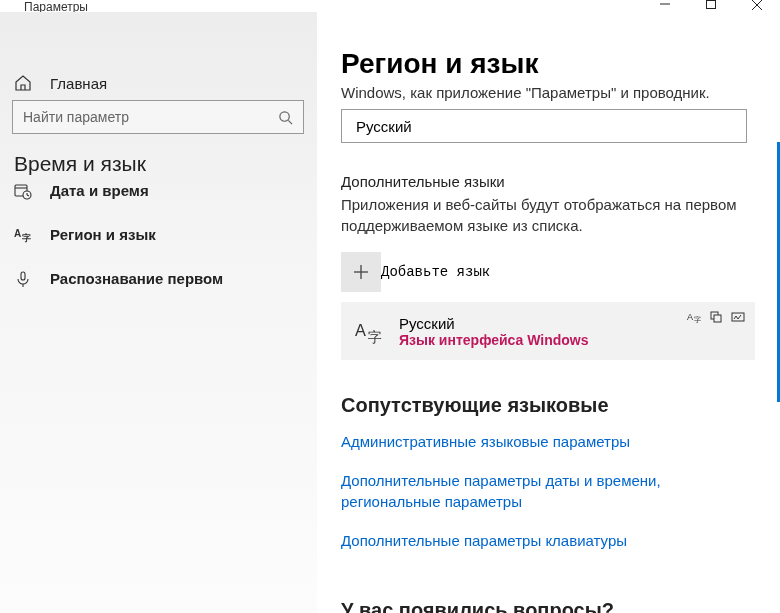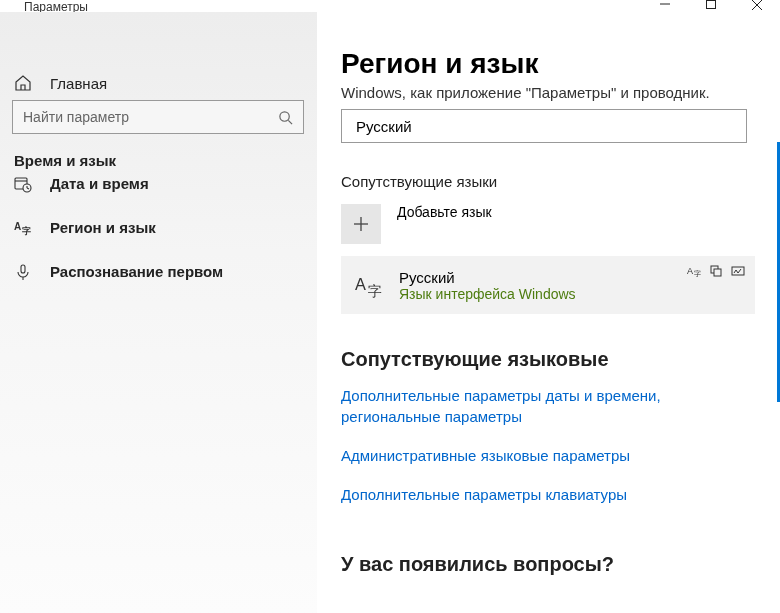--- a/index.html
+++ b/index.html
@@ -84,22 +84,22 @@
     border: none;
     background: transparent;
     outline: none;
     font-size: 14px;
     color: #666;
     flex: 1;
     font-family: inherit;
   }
   .search-box input::placeholder { color: #666; }
   .cat-header {
-    font-size: 15px;
-    font-weight: 700;
+    font-size: 21px;
+    font-weight: 400;
     padding: 18px 14px 6px 14px;
     color: #222;
   }
   .nav-item {
     display: flex;
     height: 44px;
     padding: 0 14px;
     gap: 18px;
     font-size: 15px;
     color: #222;
@@ -147,24 +147,24 @@
   }
   .desc {
     color: #333;
     font-size: 15px;
     margin-top: 4px;
     max-width: 400px;
     line-height: 1.4;
   }
   .add-row {
     display: flex;
-    align-items: flex-start;
-    gap: 16px;
+    align-items: center;
     margin-top: 14px;
     height: 44px;
+    font-family: Liberation Mono, monospace;
   }
   .plus-btn {
     width: 40px;
     height: 40px;
     background: #e6e6e6;
     display: flex;
     align-items: center;
     justify-content: center;
     font-size: 22px;
     color: #333;
@@ -176,21 +176,21 @@
     width: 414px;
     margin-top: 8px;
     display: flex;
     align-items: center;
     padding: 0 14px;
     gap: 16px;
     position: relative;
   }
   .lang-info { display: flex; flex-direction: column; }
   .lang-name { font-size: 15px; }
-  .lang-sub { font-size: 14px; color: #4d7c0f; }
+  .lang-sub { font-size: 14px; color: #be185d; font-weight: bold; }
   .lang-icons {
     position: absolute;
     right: 10px;
     top: 8px;
     display: flex;
     gap: 8px;
     color: #333;
   }
   .link {
     color: #0066cc;
@@ -297,21 +297,22 @@
 
   <div class="content">
     <h1 class="page-title">Регион и язык</h1>
 
     <div class="truncated-desc">Windows, как приложение "Параметры" и проводник.</div>
 
     <div class="dropdown">
       <span>Русский</span>
     </div>
 
-    <div class="section-h">Сопутствующие языки</div>
+    <div class="section-h">Дополнительные языки</div>
+    <div class="desc">Приложения и веб-сайты будут отображаться на первом поддерживаемом языке из списка.</div>
 
     <div class="add-row">
       <div class="plus-btn">
         <svg width="18" height="18" viewBox="0 0 18 18" stroke="#444" stroke-width="1.3">
             <line x1="9" y1="2" x2="9" y2="16"></line>
             <line x1="2" y1="9" x2="16" y2="9"></line>
           </svg>
       </div>
       <span>Добавьте язык</span>
     </div>
@@ -344,21 +345,21 @@
           <svg width="14" height="14" viewBox="0 0 14 14" fill="none" stroke="#333" stroke-width="1">
               <rect x="1" y="3" width="12" height="8"></rect>
               <path d="M3 9 L5 6 L7 9 L10 5"></path>
             </svg>
         </span>
       </div>
     </div>
 
     <div class="section-h big">Сопутствующие языковые</div>
 
+    <a class="link">Административные языковые параметры</a>
     <a class="link">Дополнительные параметры даты и времени, региональные параметры</a>
-    <a class="link">Административные языковые параметры</a>
     <a class="link">Дополнительные параметры клавиатуры</a>
 
     <div class="section-h big" style="margin-top:48px;">У вас появились вопросы?</div>
 
     <div class="scrollbar-thumb" style="top:130px;height:260px;"></div>
   </div>
 </div>
 
 </body></html>

